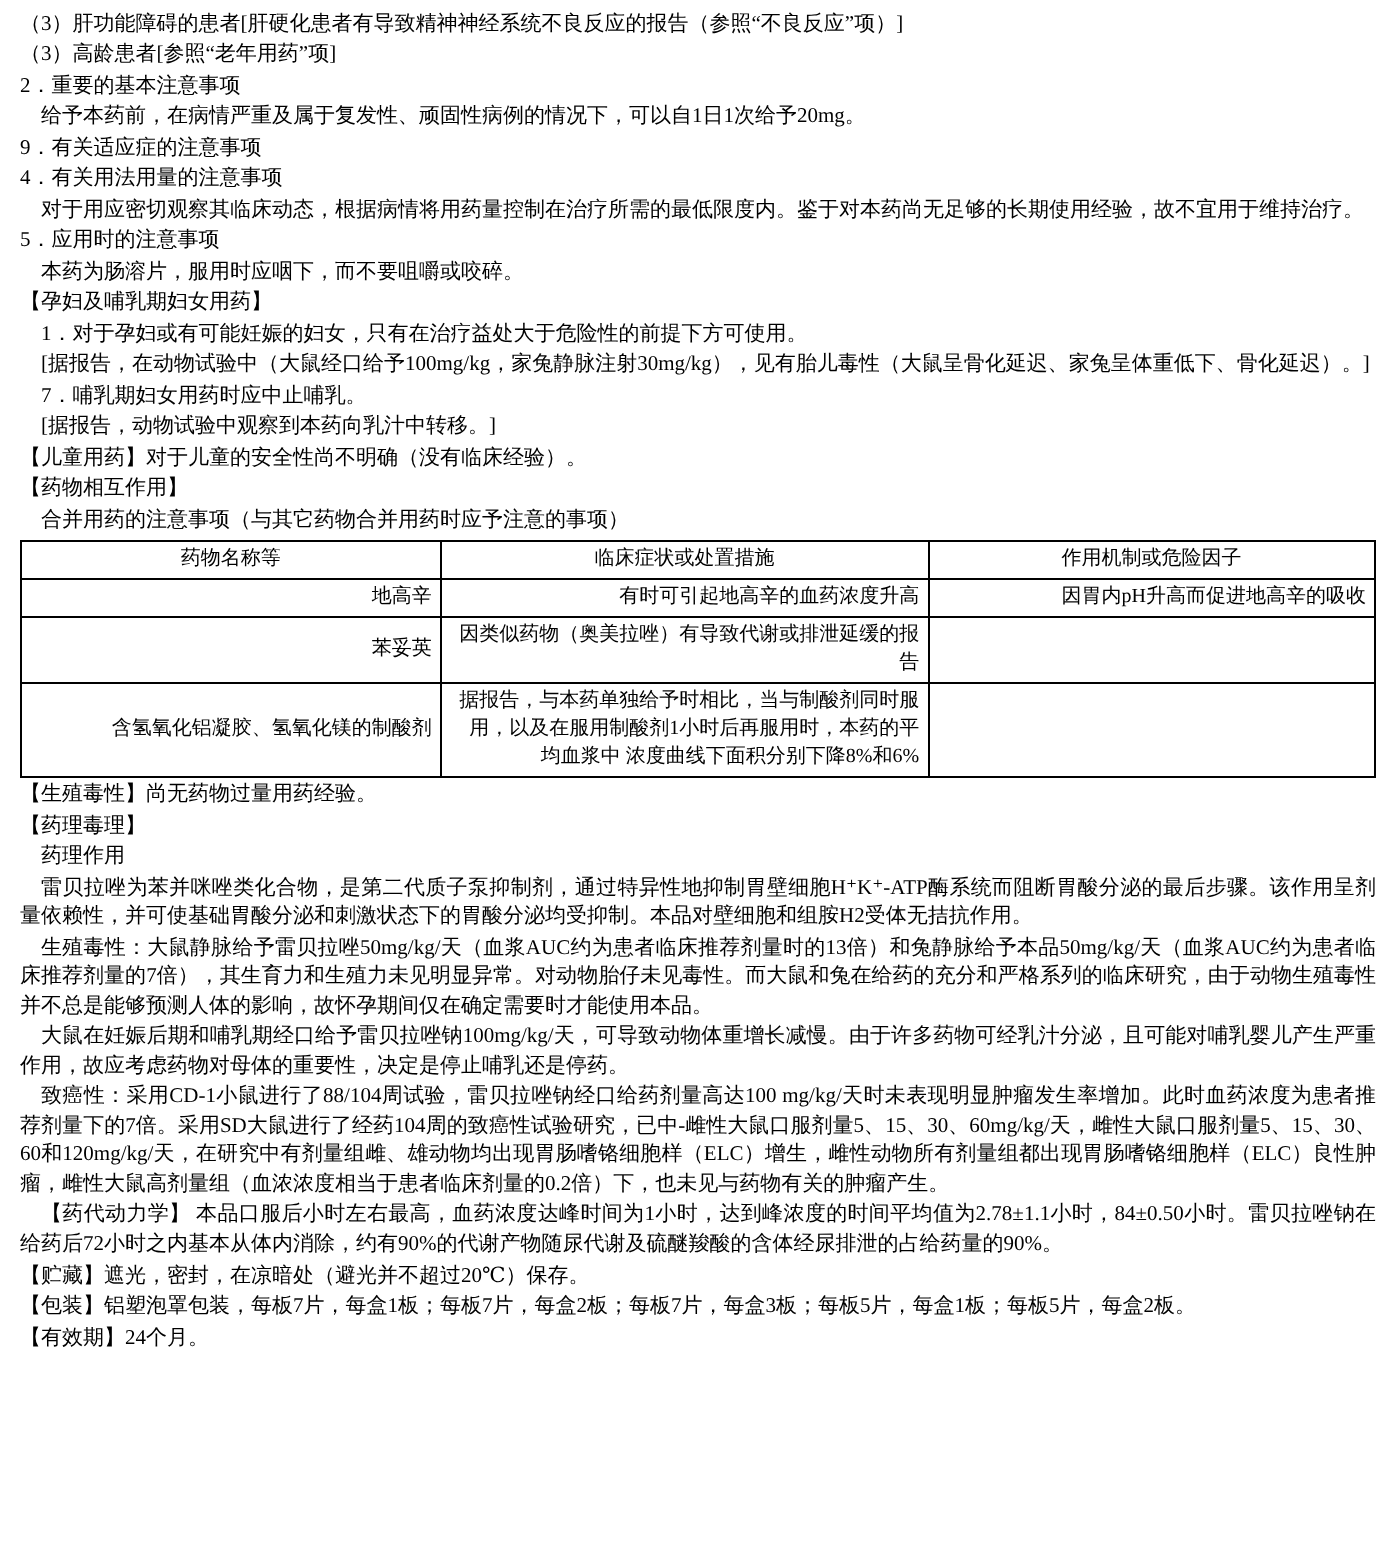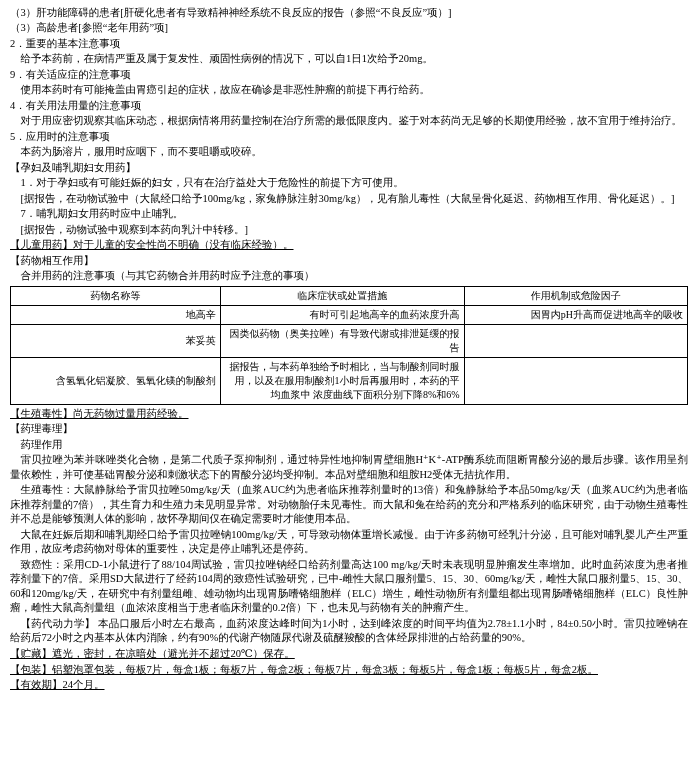--- a/index.html
+++ b/index.html
@@ -20,21 +20,21 @@
     box-sizing: border-box;
     padding: 6px 10px 4px 10px;
     position: relative;
   }
   p {
     margin: 0 0 1px 0;
     text-align: justify;
   }
   .ind1 { text-indent: 1em; }
   .hang { padding-left: 2em; text-indent: -2em; }
-  .hang3 { padding-left: 3.2em; text-indent: -3.2em; text-decoration: underline; }
+  .hang3 { padding-left: 3.2em; text-indent: -3.2em; }
   table.drugtab {
     border-collapse: collapse;
     width: 100%;
     margin: 2px 4px 2px 0;
     font-size: 10px;
   }
   table.drugtab td, table.drugtab th {
     border: 1px solid #000;
     padding: 2px 4px;
     vertical-align: middle;
@@ -57,31 +57,30 @@
 <body>
 
 <div class="page">
 
   <div>
     <p class="hang tight">（3）肝功能障碍的患者[肝硬化患者有导致精神神经系统不良反应的报告（参照“不良反应”项）]</p>
     <p class="hang tight">（3）高龄患者[参照“老年用药”项]</p>
     <p class="tight">2．重要的基本注意事项</p>
     <p class="ind1 tight">给予本药前，在病情严重及属于复发性、顽固性病例的情况下，可以自1日1次给予20mg。</p>
     <p class="tight">9．有关适应症的注意事项</p>
-    <p class="ind1 tight">使用本药时有可能掩盖由胃癌引起的症状，故应在确诊是非恶性肿瘤的前提下再行给药。</p>
     <p class="tight">4．有关用法用量的注意事项</p>
     <p class="ind1 tight">对于用应密切观察其临床动态，根据病情将用药量控制在治疗所需的最低限度内。鉴于对本药尚无足够的长期使用经验，故不宜用于维持治疗。</p>
     <p class="tight">5．应用时的注意事项</p>
     <p class="ind1 tight">本药为肠溶片，服用时应咽下，而不要咀嚼或咬碎。</p>
   </div>
 
   <div>
     <p class="tight">【孕妇及哺乳期妇女用药】</p>
     <p class="ind1 tight">1．对于孕妇或有可能妊娠的妇女，只有在治疗益处大于危险性的前提下方可使用。</p>
-    <p class="ind1 tight">[据报告，在动物试验中（大鼠经口给予100mg/kg，家兔静脉注射30mg/kg），见有胎儿毒性（大鼠呈骨化延迟、药物相互作用、骨化延迟）。]</p>
+    <p class="ind1 tight">[据报告，在动物试验中（大鼠经口给予100mg/kg，家兔静脉注射30mg/kg），见有胎儿毒性（大鼠呈骨化延迟、家兔呈体重低下、骨化延迟）。]</p>
     <p class="ind1 tight">7．哺乳期妇女用药时应中止哺乳。</p>
     <p class="ind1 tight">[据报告，动物试验中观察到本药向乳汁中转移。]</p>
   </div>
 
   <div>
     <p class="hang3 tight">
       <span>【儿童用药】</span><span>对于儿童的安全性尚不明确（没有临床经验）。</span>
     </p>
   </div>
 

